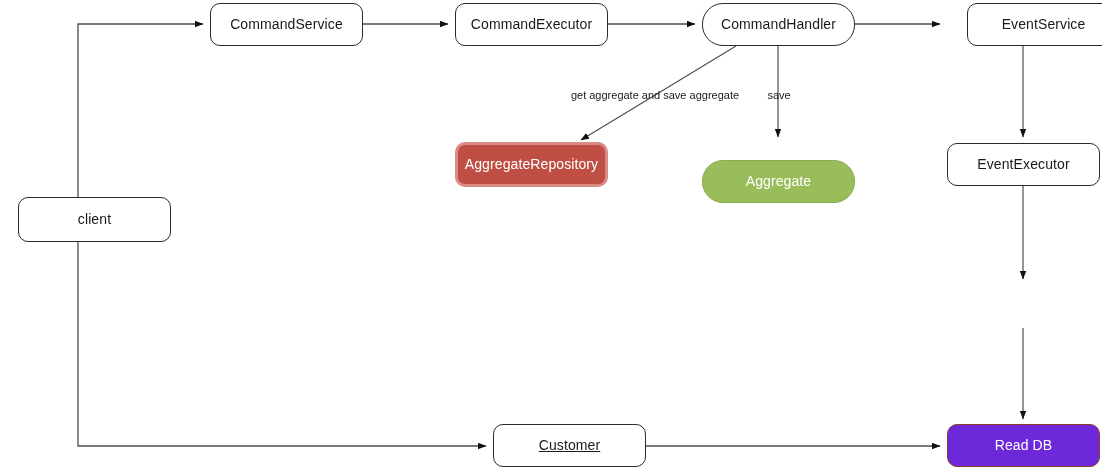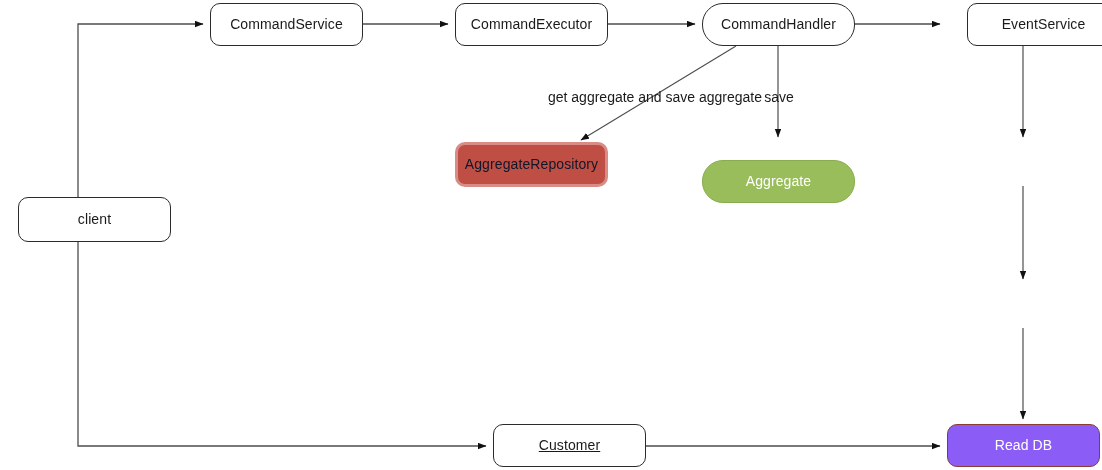--- a/index.html
+++ b/index.html
@@ -39,35 +39,35 @@
     white-space: nowrap;
   }
   .node.plain {
     background: #ffffff;
     border: 1.3px solid #2b2b2b;
     color: #1a1a1a;
   }
   .node.red {
     background: #bf4f45;
     border: 3px solid #d98c85;
-    color: #0f172a;
+    color: #ffffff;
   }
   .node.red-dark {
-    background: #8b5cf6;
+    background: #6d28d9;
     border: 1.5px solid #8c3a32;
     color: #ffffff;
   }
   .node.green {
     background: #9abd5c;
     border: 1.5px solid #8aac50;
     color: #ffffff;
   }
   .edge-label {
     position: absolute;
-    font-size: 14px;
+    font-size: 11px;
     color: #1a1a1a;
     white-space: nowrap;
     text-align: center;
     transform: translateX(-50%);
   }
 </style>
 </head>
 <body>
 
 <div id="canvas">
@@ -123,20 +123,23 @@
   </div>
 
   <div class="node red" style="left:455px; top:142px; width:153px; height:45px;">
     <span>AggregateRepository</span>
   </div>
 
   <div class="node green" style="left:702px; top:160px; width:153px; height:43px;border-radius:21px;">
     <span>Aggregate</span>
   </div>
 
+  <div class="node plain" style="left:947px; top:143px; width:153px; height:43px;">
+    <span>EventExecutor</span>
+  </div>
 
 
   <div class="node plain" style="left:493px; top:424px; width:153px; height:43px;text-decoration:underline;">
     <span>Customer</span>
   </div>
 
   <div class="node red-dark" style="left:947px; top:424px; width:153px; height:43px;">
     <span>Read DB</span>
   </div>
 

